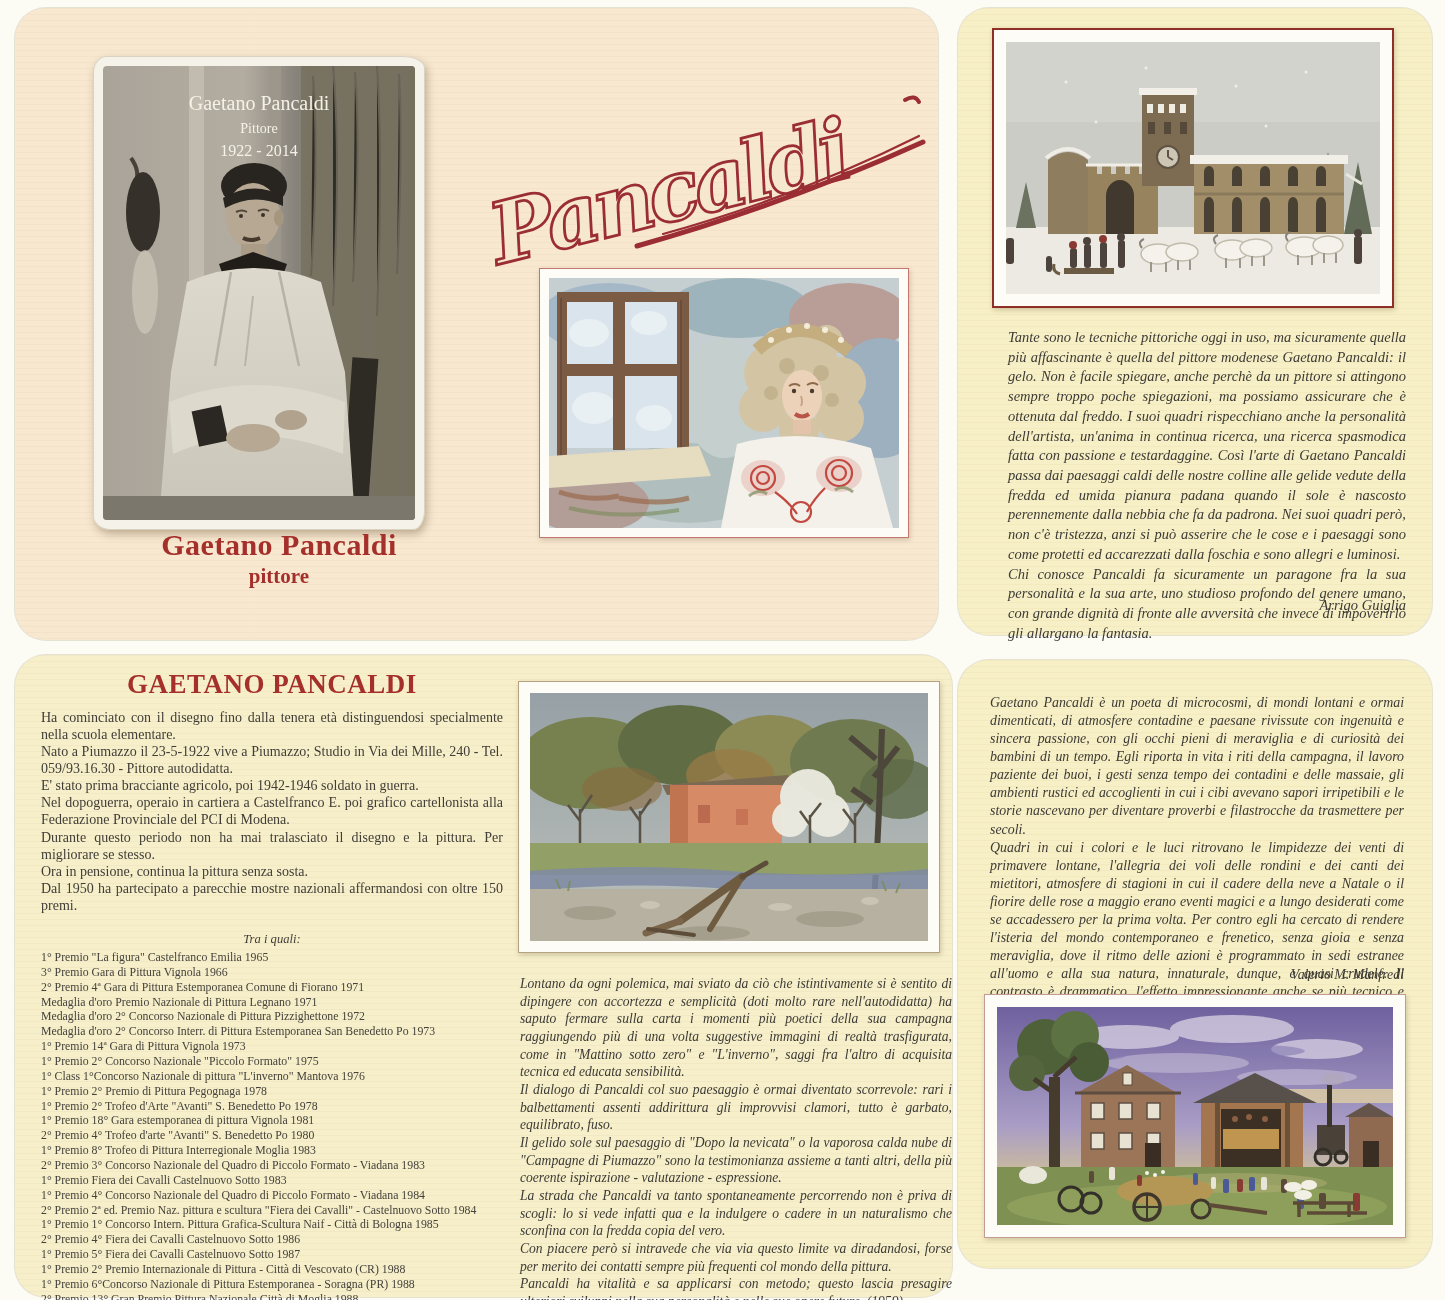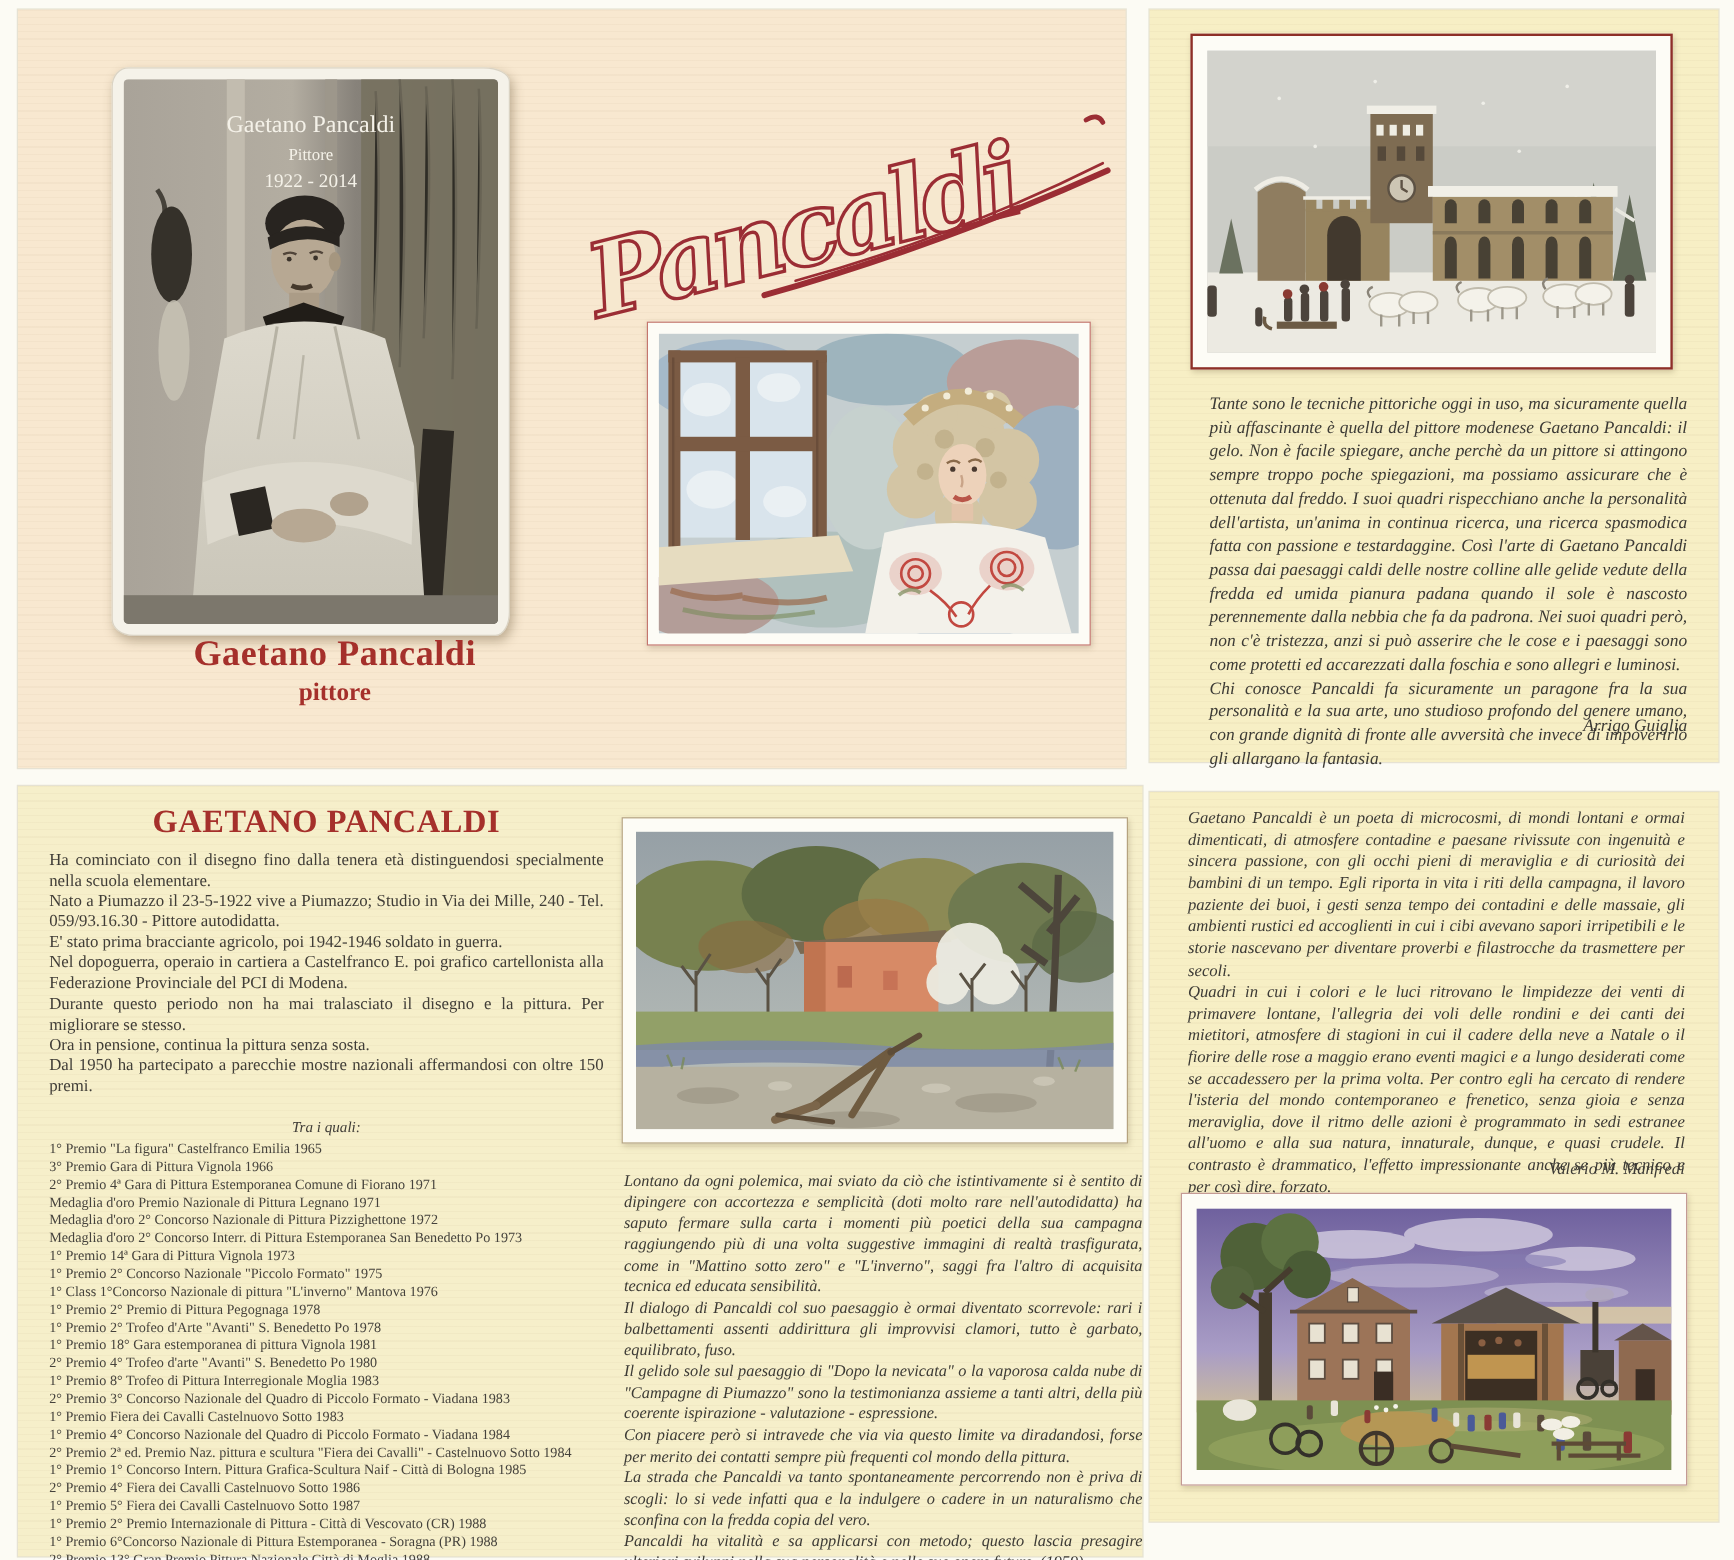--- a/index.html
+++ b/index.html
@@ -1,19 +1,19 @@
 <!DOCTYPE html>
 <html><head>
 <meta charset="utf-8">
 <style>
   html,body{margin:0;padding:0;}
   body{width:1445px;height:1300px;background:#fbfaf1;font-family:"Liberation Serif",serif;}
   .page{position:relative;width:1445px;height:1300px;background:#fcfbf4;overflow:hidden;}
   .sheet{position:absolute;box-shadow:0 0 0 1px rgba(190,180,150,.35);
-         background-image:repeating-linear-gradient(180deg,rgba(165,140,105,.06) 0 1px,transparent 1px 6px);}
+         background-image:repeating-linear-gradient(180deg,rgba(165,140,105,.06) 0 1px,transparent 1px 6px);border-radius:31px;}
   .sheet-a{left:15px;top:8px;width:923px;height:632px;background-color:#f8e8d0;}
   .sheet-b{left:958px;top:8px;width:474px;height:627px;background-color:#f7efc5;}
   .sheet-c{left:15px;top:655px;width:937px;height:642px;background-color:#f6efca;}
   .sheet-d{left:958px;top:660px;width:474px;height:608px;background-color:#f7efc5;}
 
   
   .photo-card{position:absolute;left:78px;top:48px;width:312px;height:454px;background:#f5f2e9;
     padding:10px;border-radius:14px 22px 12px 18px/16px 12px 20px 14px;
     box-shadow:2px 4px 9px rgba(80,60,30,.35), inset 0 0 0 1px rgba(200,190,170,.6);}
   .photo-card svg{display:block;border-radius:4px;}
@@ -30,21 +30,21 @@
   .card-farm{left:26px;top:334px;padding:12px;border:1px solid #c49a94;}
 
   .name-block{position:absolute;left:38px;top:520px;width:452px;text-align:center;}
   .artist-name{font-size:30px;font-weight:bold;color:#a5302b;letter-spacing:.5px;}
   .artist-title{font-size:21px;font-weight:bold;color:#a5302b;margin-top:2px;}
   .artist-address{font-size:16px;color:#3a3833;margin-top:7px;}
 
   .essay{position:absolute;color:#3c3a35;text-align:justify;}
   .italic-essay .para{font-style:italic;margin:0;}
   .essay-b{left:40px;top:320px;width:398px;font-size:14.5px;line-height:1.36;margin-left:10px;}
-  .essay-d{left:32px;top:14px;width:414px;font-size:13.9px;line-height:1.3;}
+  .essay-d{left:32px;top:34px;width:414px;font-size:13.9px;line-height:1.3;}
   .essay-f{left:505px;top:320px;width:432px;font-size:13.6px;line-height:1.3;}
   .essay-sig{font-style:italic;text-align:right;margin-top:6px;color:#3c3a35;}
 
   .bio-col{position:absolute;left:26px;top:14px;width:462px;color:#403d37;}
   .bio-heading{font-size:27px;font-weight:bold;color:#a5302b;text-align:center;margin:0 0 9px 0;letter-spacing:.5px;}
   .bio-para{font-size:14px;line-height:1.22;text-align:justify;margin:0;}
   .list-intro{font-size:12.6px;font-style:italic;text-align:center;margin:18px 0 3px 0;}
   .award-line{font-size:11.8px;line-height:1.26;white-space:nowrap;color:#45423c;}
 </style>
 </head>
@@ -429,22 +429,22 @@
         <g stroke="#7a8a5a" stroke-width="2" opacity=".8">
           <path d="M30,196 l-4,-10 M38,198 l2,-10 M356,198 l-4,-10 M366,200 l4,-10"></path>
         </g>
       </svg>
     </div>
 
     <div class="essay italic-essay essay-f">
     <div class="para">Lontano da ogni polemica, mai sviato da ciò che istintivamente si è sentito di dipingere con accortezza e semplicità (doti molto rare nell'autodidatta) ha saputo fermare sulla carta i momenti più poetici della sua campagna raggiungendo più di una volta suggestive immagini di realtà trasfigurata, come in "Mattino sotto zero" e "L'inverno", saggi fra l'altro di acquisita tecnica ed educata sensibilità.</div>
         <div class="para">Il dialogo di Pancaldi col suo paesaggio è ormai diventato scorrevole: rari i balbettamenti assenti addirittura gli improvvisi clamori, tutto è garbato, equilibrato, fuso.</div>
         <div class="para">Il gelido sole sul paesaggio di "Dopo la nevicata" o la vaporosa calda nube di "Campagne di Piumazzo" sono la testimonianza assieme a tanti altri, della più coerente ispirazione - valutazione - espressione.</div>
+        <div class="para">La strada che Pancaldi va tanto spontaneamente percorrendo non è priva di scogli: lo si vede infatti qua e la indulgere o cadere in un naturalismo che sconfina con la fredda copia del vero.</div>
         <div class="para">Con piacere però si intravede che via via questo limite va diradandosi, forse per merito dei contatti sempre più frequenti col mondo della pittura.</div>
-        <div class="para">La strada che Pancaldi va tanto spontaneamente percorrendo non è priva di scogli: lo si vede infatti qua e la indulgere o cadere in un naturalismo che sconfina con la fredda copia del vero.</div>
         <div class="para">Pancaldi ha vitalità e sa applicarsi con metodo; questo lascia presagire ulteriori sviluppi nella sua personalità e nelle sue opere future. (1959)</div>
       </div>
   </section>
 
   <section class="sheet sheet-d">
     <div class="essay italic-essay essay-d">
     <div class="para">Gaetano Pancaldi è un poeta di microcosmi, di mondi lontani e ormai dimenticati, di atmosfere contadine e paesane rivissute con ingenuità e sincera passione, con gli occhi pieni di meraviglia e di curiosità dei bambini di un tempo. Egli riporta in vita i riti della campagna, il lavoro paziente dei buoi, i gesti senza tempo dei contadini e delle massaie, gli ambienti rustici ed accoglienti in cui i cibi avevano sapori irripetibili e le storie nascevano per diventare proverbi e filastrocche da trasmettere per secoli.</div>
         <div class="para">Quadri in cui i colori e le luci ritrovano le limpidezze dei venti di primavere lontane, l'allegria dei voli delle rondini e dei canti dei mietitori, atmosfere di stagioni in cui il cadere della neve a Natale o il fiorire delle rose a maggio erano eventi magici e a lungo desiderati come se accadessero per la prima volta. Per contro egli ha cercato di rendere l'isteria del mondo contemporaneo e frenetico, senza gioia e senza meraviglia, dove il ritmo delle azioni è programmato in sedi estranee all'uomo e alla sua natura, innaturale, dunque, e quasi crudele. Il contrasto è drammatico, l'effetto impressionante anche se più tecnico e per così dire, forzato.</div>
         <div class="para">La vera ispirazione di Pancaldi è il mondo perduto delle processioni e della trebbiatura, delle stalle e delle aie risplendenti di pula dorata, dei pulcini che seguono le chiocce lungo i filari dissodati dalla fatica della vanga e della zappa. C'è il senso della fatica più aspra, nei suoi quadri, e della gioia più semplice e pura.</div>
       </div>

